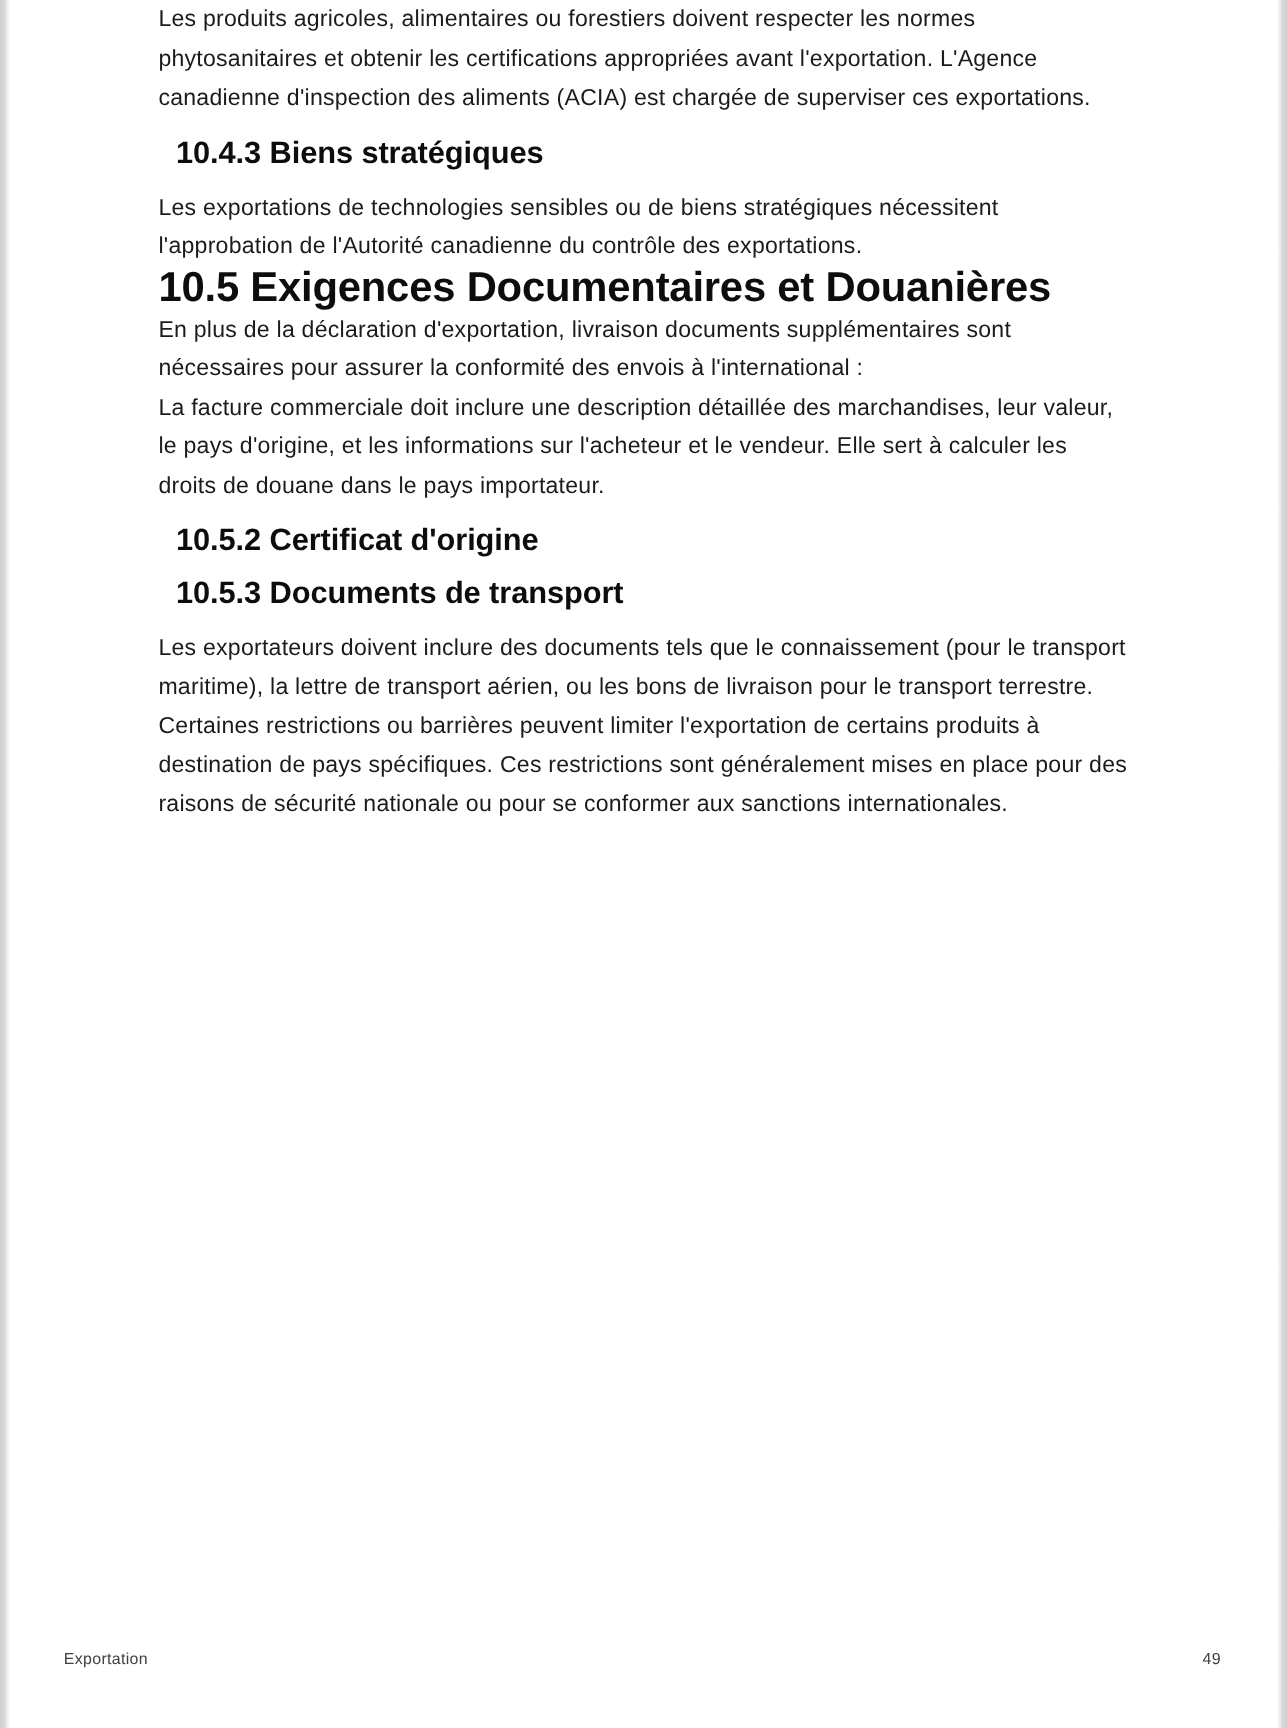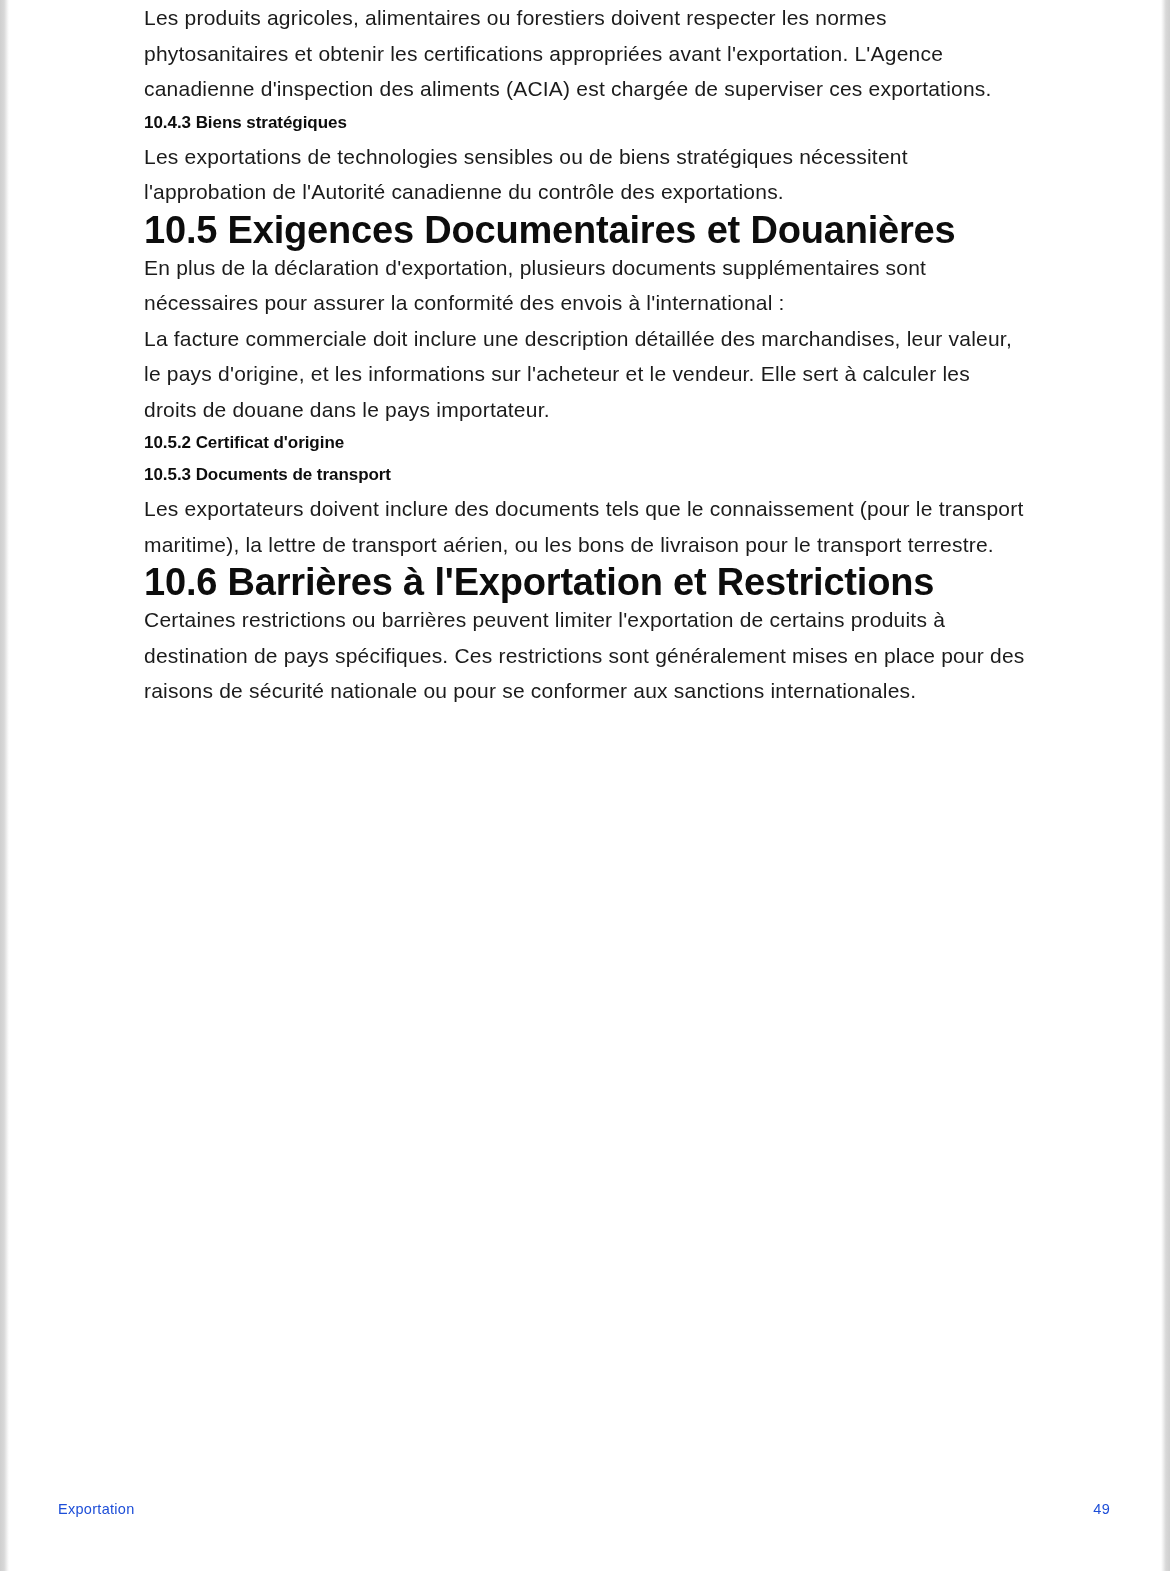--- a/index.html
+++ b/index.html
@@ -62,22 +62,22 @@
   h2.heading-2 {
     margin: 0;
     font-size: 38px;
     line-height: 40px;
     font-weight: 700;
     color: #0d0d0d;
     letter-spacing: -0.005em;
   }
 
   h3.heading-3 {
-    margin: 0;
-    font-size: 17px;
+    margin: 16px;
+    font-size: 28px;
     line-height: 32px;
     font-weight: 700;
     color: #0d0d0d;
     letter-spacing: -0.003em;
   }
 
   
   .blk-para-top      { margin-top: 93px; }
   .blk-h3-after-para { margin-top: 42px; }
   .blk-para-after-h3 { margin-top: 21px; }
@@ -88,21 +88,21 @@
   .page-footer {
     position: absolute;
     left: 58px;
     right: 60px;
     bottom: 53px;
     display: flex;
     align-items: baseline;
     justify-content: space-between;
     font-size: 14.5px;
     line-height: 18px;
-    color: #1d4ed8;
+    color: #404040;
     letter-spacing: 0.02em;
   }
   .footer-label { white-space: nowrap; }
   .footer-page-number { white-space: nowrap; }
 </style>
 </head>
 <body>
 
 <div class="page">
 
@@ -112,33 +112,32 @@
   <div class="content">
 
     <p class="body-text blk-para-top">Les produits agricoles, alimentaires ou forestiers doivent respecter les normes phytosanitaires et obtenir les certifications appropriées avant l'exportation. L'Agence canadienne d'inspection des aliments (ACIA) est chargée de superviser ces exportations.</p>
 
     <h3 class="heading-3 blk-h3-after-para">10.4.3 Biens stratégiques</h3>
 
     <p class="body-text blk-para-after-h3">Les exportations de technologies sensibles ou de biens stratégiques nécessitent l'approbation de l'Autorité canadienne du contrôle des exportations.</p>
 
     <h2 class="heading-2 blk-h2-after-para">10.5 Exigences Documentaires et Douanières</h2>
 
-    <p class="body-text blk-para-after-h2">En plus de la déclaration d'exportation, plusieurs documents supplémentaires sont nécessaires pour assurer la conformité des envois à l'international :</p>
+    <p class="body-text blk-para-after-h2">En plus de la déclaration d'exportation, livraison documents supplémentaires sont nécessaires pour assurer la conformité des envois à l'international :</p>
 
 
     <p class="body-text blk-para-after-h3">La facture commerciale doit inclure une description détaillée des marchandises, leur valeur, le pays d'origine, et les informations sur l'acheteur et le vendeur. Elle sert à calculer les droits de douane dans le pays importateur.</p>
 
     <h3 class="heading-3 blk-h3-after-para">10.5.2 Certificat d'origine</h3>
 
 
     <h3 class="heading-3 blk-h3-after-para">10.5.3 Documents de transport</h3>
 
     <p class="body-text blk-para-after-h3">Les exportateurs doivent inclure des documents tels que le connaissement (pour le transport maritime), la lettre de transport aérien, ou les bons de livraison pour le transport terrestre.</p>
 
-    <h2 class="heading-2 blk-h2-after-para">10.6 Barrières à l'Exportation et Restrictions</h2>
 
     <p class="body-text blk-para-after-h2">Certaines restrictions ou barrières peuvent limiter l'exportation de certains produits à destination de pays spécifiques. Ces restrictions sont généralement mises en place pour des raisons de sécurité nationale ou pour se conformer aux sanctions internationales.</p>
 
 
   </div>
 
   <div class="page-footer">
     <span class="footer-label">Exportation</span>
     <span class="footer-page-number">49</span>
   </div>

